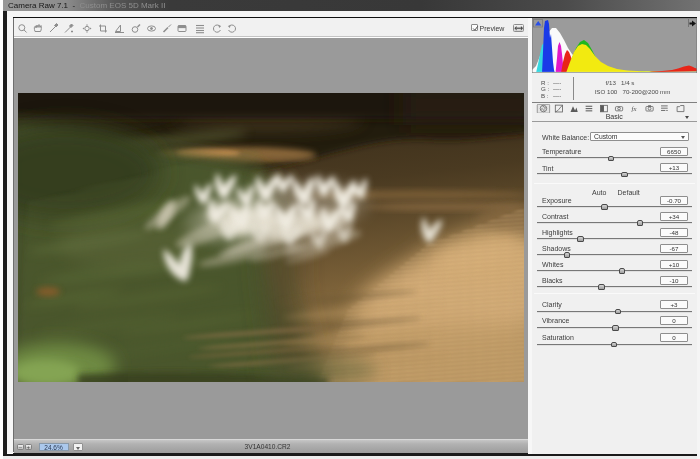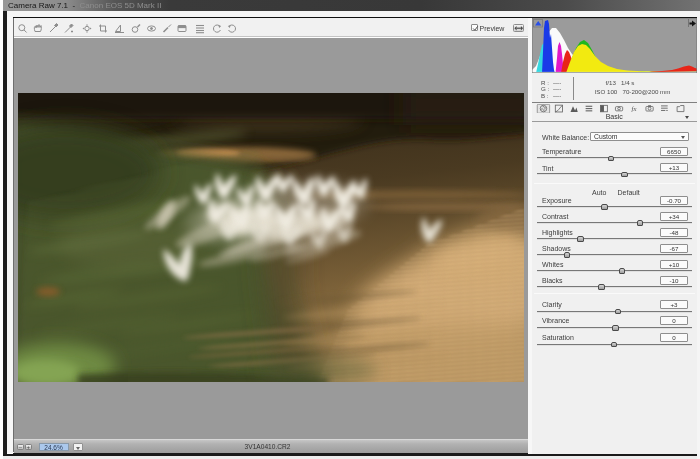--- a/index.html
+++ b/index.html
@@ -53,21 +53,21 @@
   #fname{left:150px;top:442.6px;width:235px;text-align:center;font-size:6.6px;color:#333;}
   
   #prevchk{left:470.5px;top:24px;width:7px;height:7px;background:#fdfdfd;border:1px solid #8a8a8a;border-radius:1px;font-size:7px;line-height:7px;color:#444;text-align:center;}
   #prevlbl{left:479.5px;top:24.5px;font-size:7px;color:#3a3a3a;}
   #fsbtn{left:512.5px;top:23.5px;width:11.5px;height:8.5px;background:linear-gradient(180deg,#f2f2f2,#d2d2d2);border:1px solid #8e8e8e;border-radius:1.5px;}
   #fsbtn svg{display:block;margin:0.8px auto 0;}
 </style>
 </head>
 <body>
 <div class="abs" id="titlebar">
-    <span>Camera Raw 7.1&nbsp; -&nbsp; <b style="font-weight:normal;color:#8e8e8e">Canon EOS 5D Mark II</b></span>
+    <span>Camera Raw 7.1&nbsp; -&nbsp; <b style="font-weight:normal;color:#8e8e8e">Custom EOS 5D Mark II</b></span>
   </div>
 <div class="abs" id="whitestrip"></div>
 <div class="abs" id="leftblack"></div>
 <div class="abs" id="leftwhite"></div>
 <div class="abs" id="topline"></div>
 <div class="abs" id="toolbar"></div>
 <div class="abs" style="left:13.2px;top:18px;width:1px;height:434px;background:#6e6e6e"></div>
 <div class="abs" id="canvas"></div>
 <svg class="abs" id="photo" width="507" height="290" viewBox="0 0 507 290">
 <defs>

